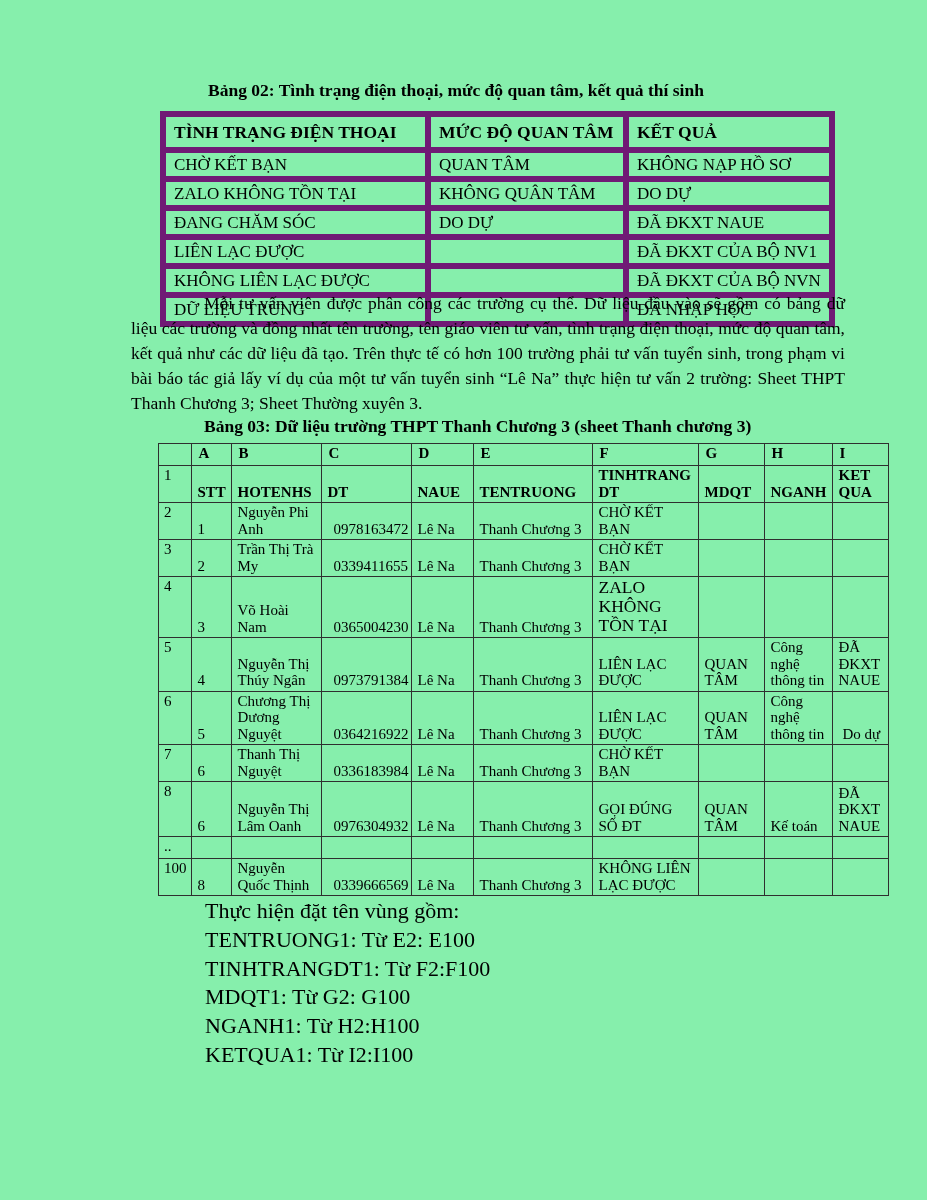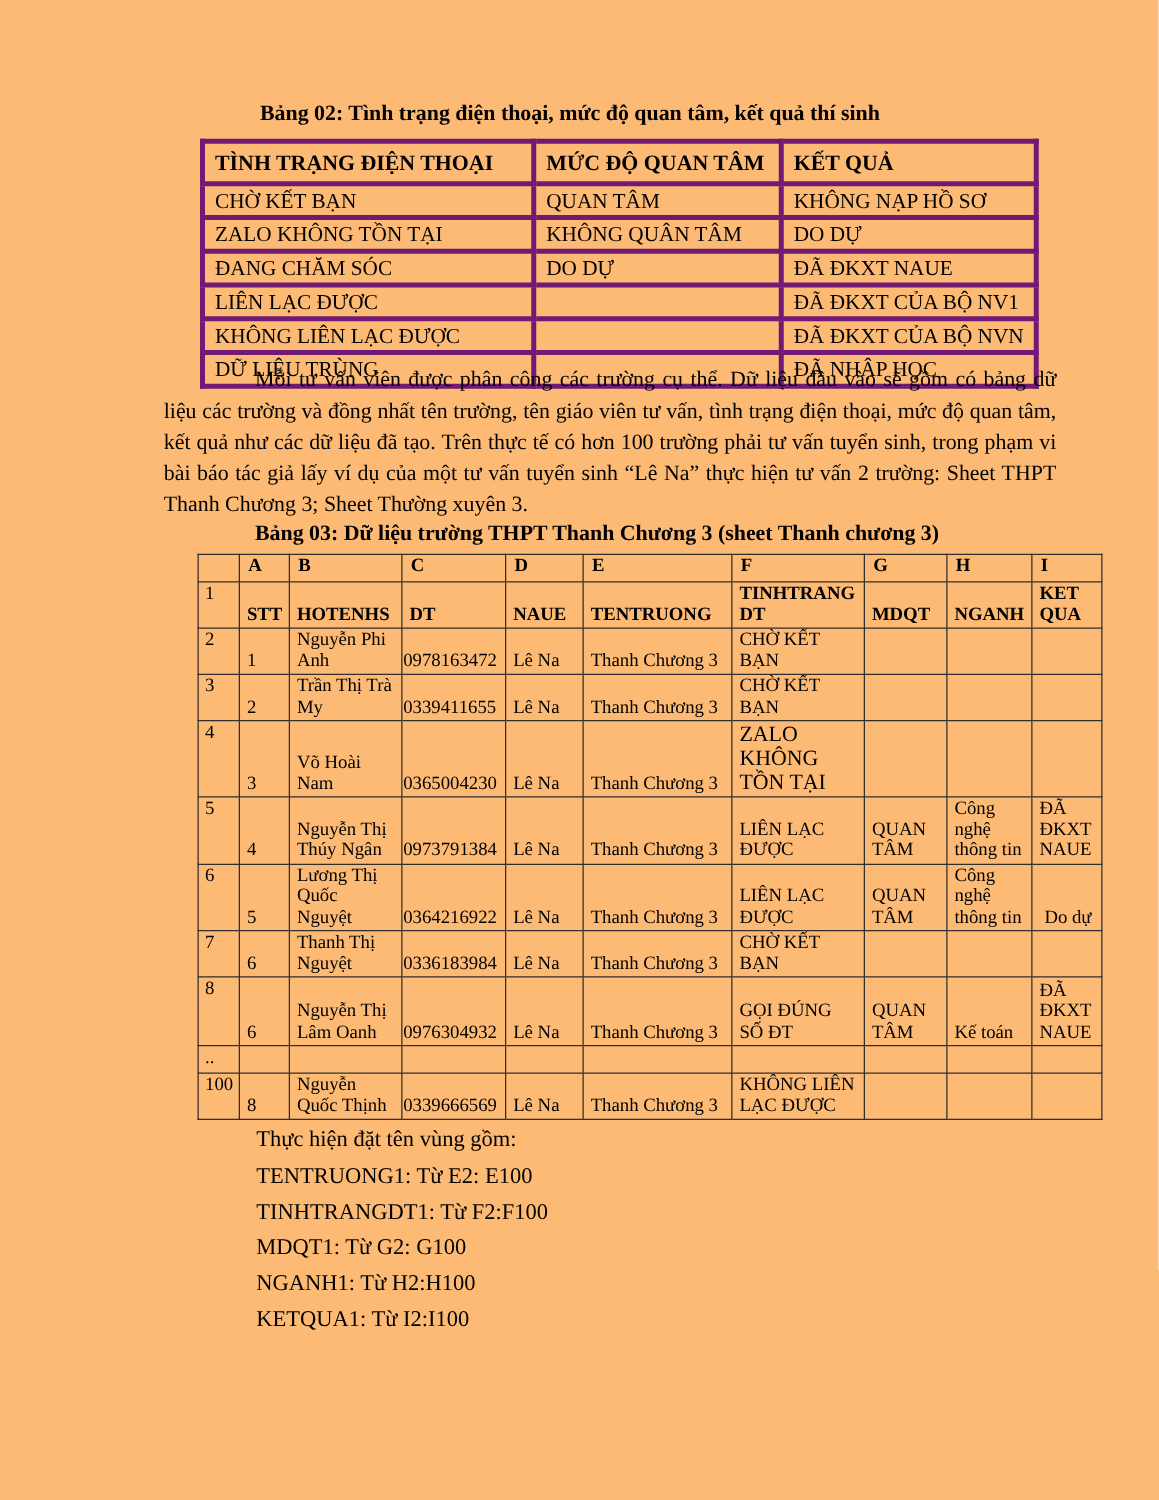--- a/index.html
+++ b/index.html
@@ -1,41 +1,41 @@
 <!DOCTYPE html>
 <html><head>
 <meta charset="utf-8">
 <style>
   html,body{margin:0;padding:0;background:#fff;}
-  .page{position:relative;width:927px;height:1200px;background:#fdba74;
+  .page{position:relative;width:927px;height:1200px;background:#86efac;
         font-family:"Liberation Serif",serif;color:#000;overflow:hidden;}
   .caption{position:absolute;font-weight:bold;font-size:17.5px;white-space:nowrap;}
 
   
   table.t1{position:absolute;left:160px;top:111px;border-collapse:collapse;table-layout:fixed;}
-  .t1 th,.t1 td{border:4px solid #701a75;text-align:left;padding:0 8px;white-space:nowrap;overflow:hidden;}
+  .t1 th,.t1 td{border:6px solid #701a75;text-align:left;padding:0 8px;white-space:nowrap;overflow:hidden;}
   .t1 th{font-size:17.5px;height:30px;font-weight:bold;vertical-align:middle;}
   .t1 td{font-size:17px;height:23px;vertical-align:middle;}
 
   
   .para{position:absolute;left:131px;top:291px;width:714px;font-size:17.5px;
         line-height:25px;text-align:justify;text-indent:73px;}
 
   
   table.t2{position:absolute;left:158px;top:443px;border-collapse:collapse;table-layout:fixed;font-size:15px;}
   .t2 td{border:1px solid #2f2f2f;vertical-align:bottom;padding:1px 4px 2px 6px;
          line-height:16.5px;overflow:hidden;text-align:left;}
   .t2 td.rn{vertical-align:top;padding-left:5px;}
   .t2 tr.letters td{vertical-align:top;font-weight:bold;padding-left:7px;}
   .t2 tr.fields td{font-weight:bold;}
   .t2 td.big{font-size:17.5px;line-height:19px;}
-  .t2 td.num{padding-left:1px;padding-right:2px;}
-
-  
-  .ranges{position:absolute;left:205px;top:897px;font-size:18px;line-height:28.8px;}
+  .t2 td.num{padding-left:12px;padding-right:2px;}
+
+  
+  .ranges{position:absolute;left:205px;top:897px;font-size:22px;line-height:28.8px;}
 </style>
 </head>
 <body>
 
 <div class="page">
 
   <div class="caption" style="left:208px;top:80px;">Bảng 02: Tình trạng điện thoại, mức độ quan tâm, kết quả thí sinh</div>
 
   <table class="t1">
     <colgroup>
@@ -168,21 +168,21 @@
       <td>Lê Na</td>
       <td>Thanh Chương 3</td>
       <td>LIÊN LẠC ĐƯỢC</td>
       <td>QUAN TÂM</td>
       <td>Công nghệ thông tin</td>
       <td>ĐÃ ĐKXT NAUE</td>
     </tr>
     <tr style="height:47px">
       <td class="rn">6</td>
       <td>5</td>
-      <td>Lương Thị Quốc Nguyệt</td>
+      <td>Chương Thị Dương Nguyệt</td>
       <td class="num">0364216922</td>
       <td>Lê Na</td>
       <td>Thanh Chương 3</td>
       <td>LIÊN LẠC ĐƯỢC</td>
       <td>QUAN TÂM</td>
       <td>Công nghệ thông tin</td>
       <td style="padding-left:10px">Do dự</td>
     </tr>
     <tr style="height:33px">
       <td class="rn">7</td>

